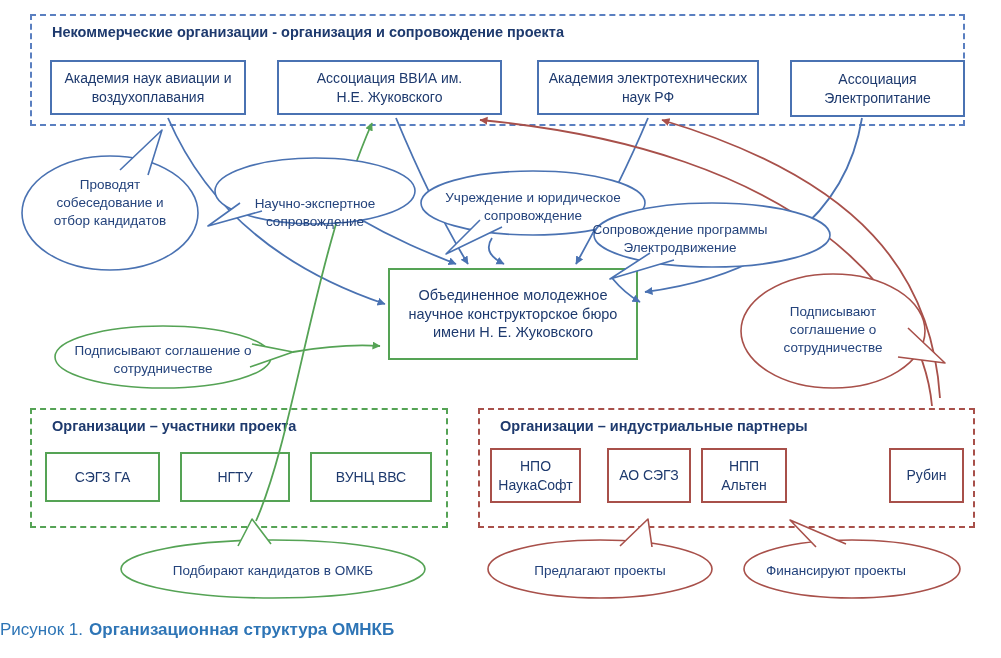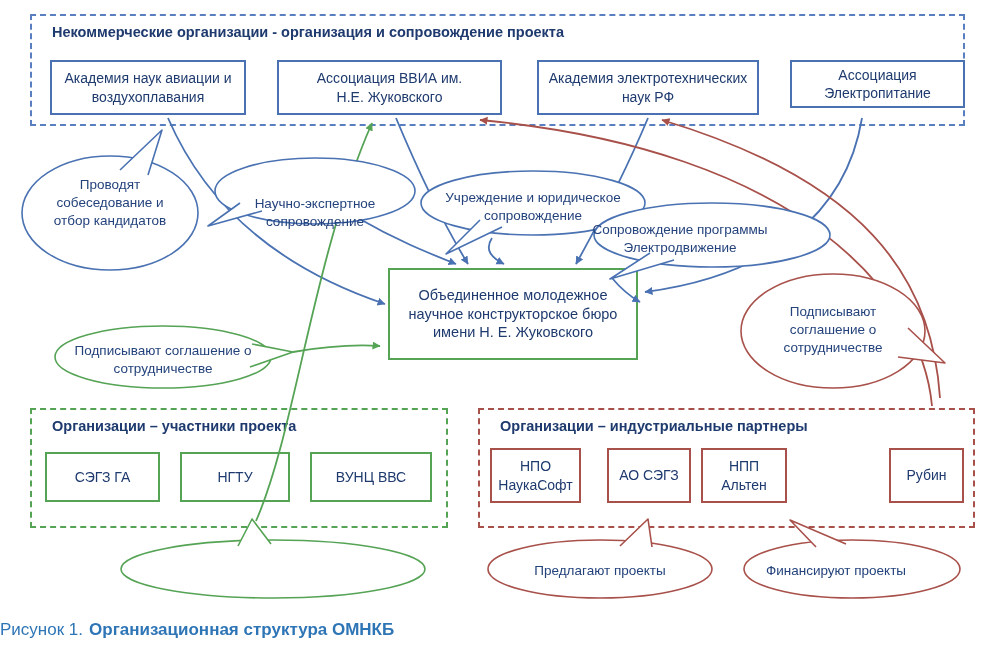--- a/index.html
+++ b/index.html
@@ -46,21 +46,21 @@
     <div class="group-title">Организации – участники проекта</div>
   </div>
 
   <div class="group red" style="left:478px;top:408px;width:497px;height:120px">
     <div class="group-title">Организации – индустриальные партнеры</div>
   </div>
 
   <div class="org-box blue" style="left:50px;top:60px;width:196px;height:55px">Академия наук авиации и воздухоплавания</div>
   <div class="org-box blue" style="left:277px;top:60px;width:225px;height:55px;padding:4px 28px">Ассоциация ВВИА им. Н.Е. Жуковского</div>
   <div class="org-box blue" style="left:537px;top:60px;width:222px;height:55px;padding:22px 2px">Академия электротехнических наук РФ</div>
-  <div class="org-box blue" style="left:790px;top:60px;width:175px;height:48px;padding:12px 26px">Ассоциация Электропитание</div>
+  <div class="org-box blue" style="left:790px;top:60px;width:175px;height:57px;padding:12px 26px">Ассоциация Электропитание</div>
 
   <div class="org-box green center-box" style="left:388px;top:268px;width:250px;height:92px">Объединенное молодежное научное конструкторское бюро имени Н. Е. Жуковского</div>
 
   <div class="org-box green" style="left:45px;top:452px;width:115px;height:50px">СЭГЗ ГА</div>
   <div class="org-box green" style="left:180px;top:452px;width:110px;height:50px">НГТУ</div>
   <div class="org-box green" style="left:310px;top:452px;width:122px;height:50px">ВУНЦ ВВС</div>
 
   <div class="org-box red" style="left:490px;top:448px;width:91px;height:55px">НПО НаукаСофт</div>
   <div class="org-box red" style="left:607px;top:448px;width:84px;height:55px;padding:4px 0">АО СЭГЗ</div>
   <div class="org-box red" style="left:701px;top:448px;width:86px;height:55px">НПП Альтен</div>
@@ -118,20 +118,21 @@
     <ellipse class="bub r" cx="852" cy="569" rx="108" ry="29"></ellipse>
     <path class="tail r" d="M816,547 L790,520 L846,544"></path>
   </svg>
 
   <div class="bubble-label" style="left:50px;top:176px;width:120px">Проводят собеседование и отбор кандидатов</div>
   <div class="bubble-label" style="left:235px;top:195px;width:160px">Научно-экспертное сопровождение</div>
   <div class="bubble-label" style="left:433px;top:189px;width:200px">Учреждение и юридическое сопровождение</div>
   <div class="bubble-label" style="left:580px;top:221px;width:200px">Сопровождение программы Электродвижение</div>
   <div class="bubble-label" style="left:68px;top:342px;width:190px">Подписывают соглашение о сотрудничестве</div>
   <div class="bubble-label" style="left:763px;top:303px;width:140px">Подписывают соглашение о сотрудничестве</div>
+  <div class="bubble-label" style="left:131px;top:562px;width:284px">Подбирают кандидатов в ОМКБ</div>
   <div class="bubble-label" style="left:488px;top:562px;width:224px">Предлагают проекты</div>
   <div class="bubble-label" style="left:744px;top:562px;width:184px">Финансируют проекты</div>
 
   <div class="caption">
     <span>Рисунок 1.</span><span class="bold">Организационная структура ОМНКБ</span>
   </div>
 
 </div>
 
 </body></html>

